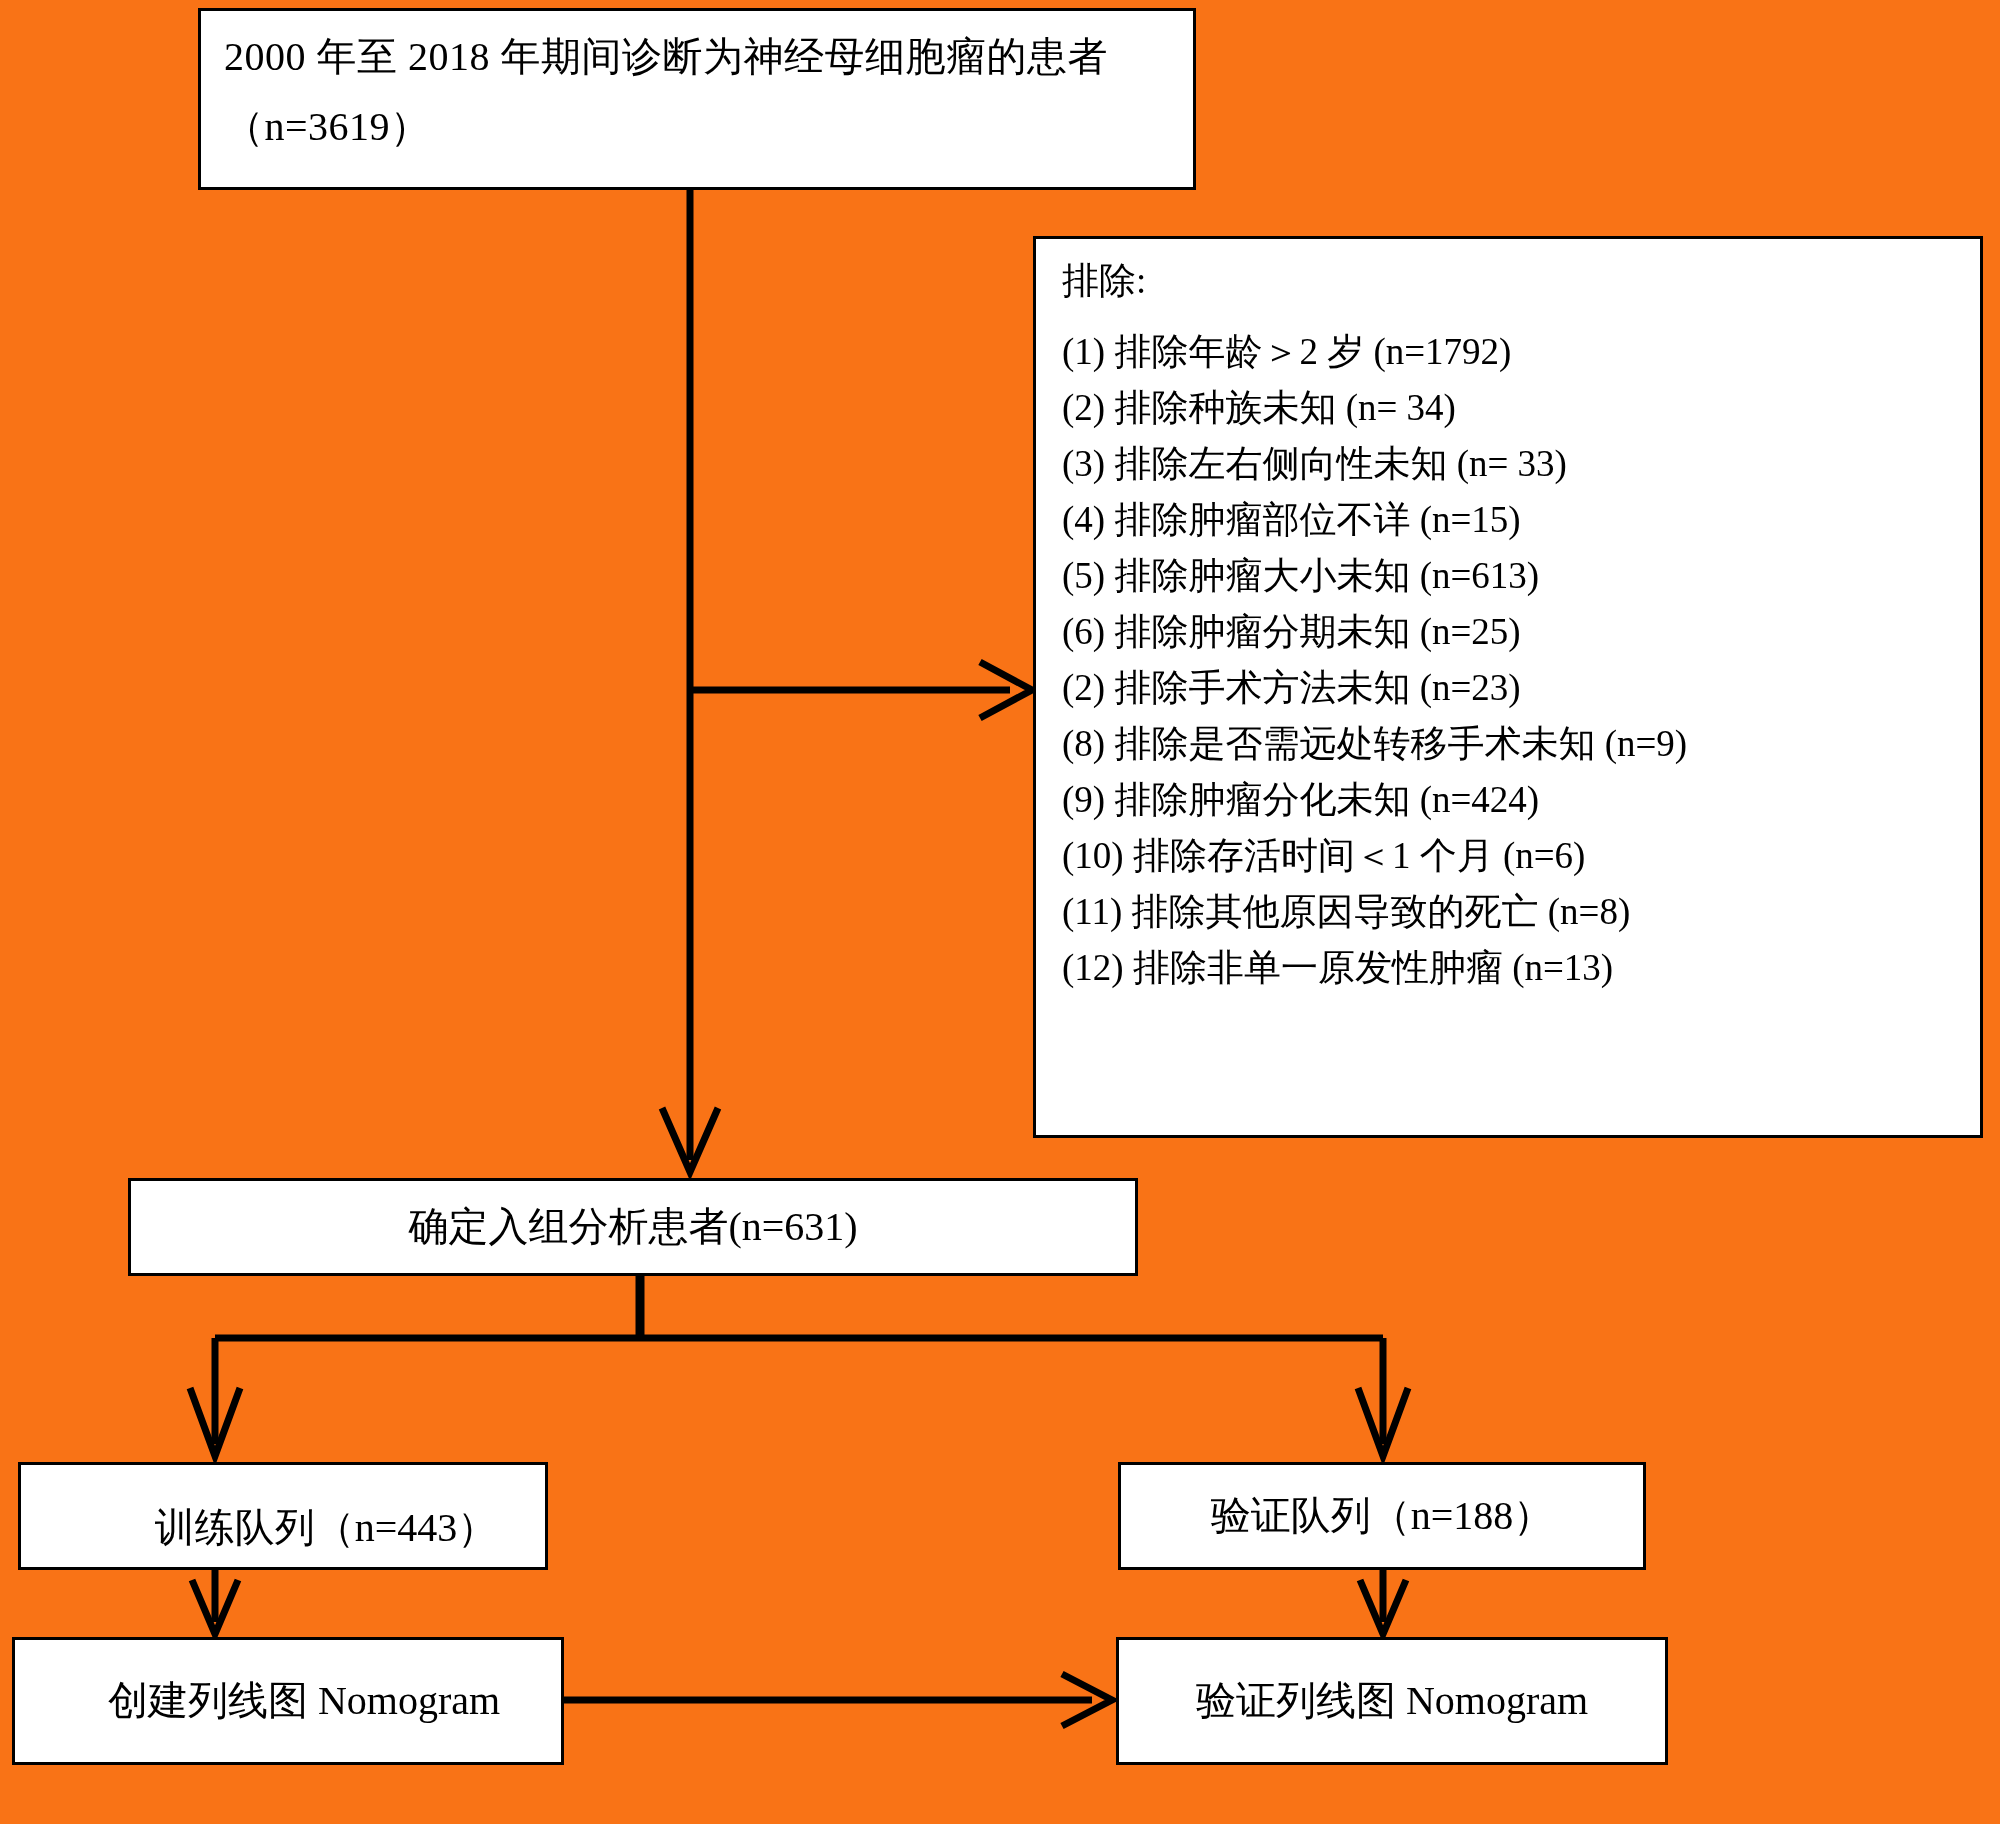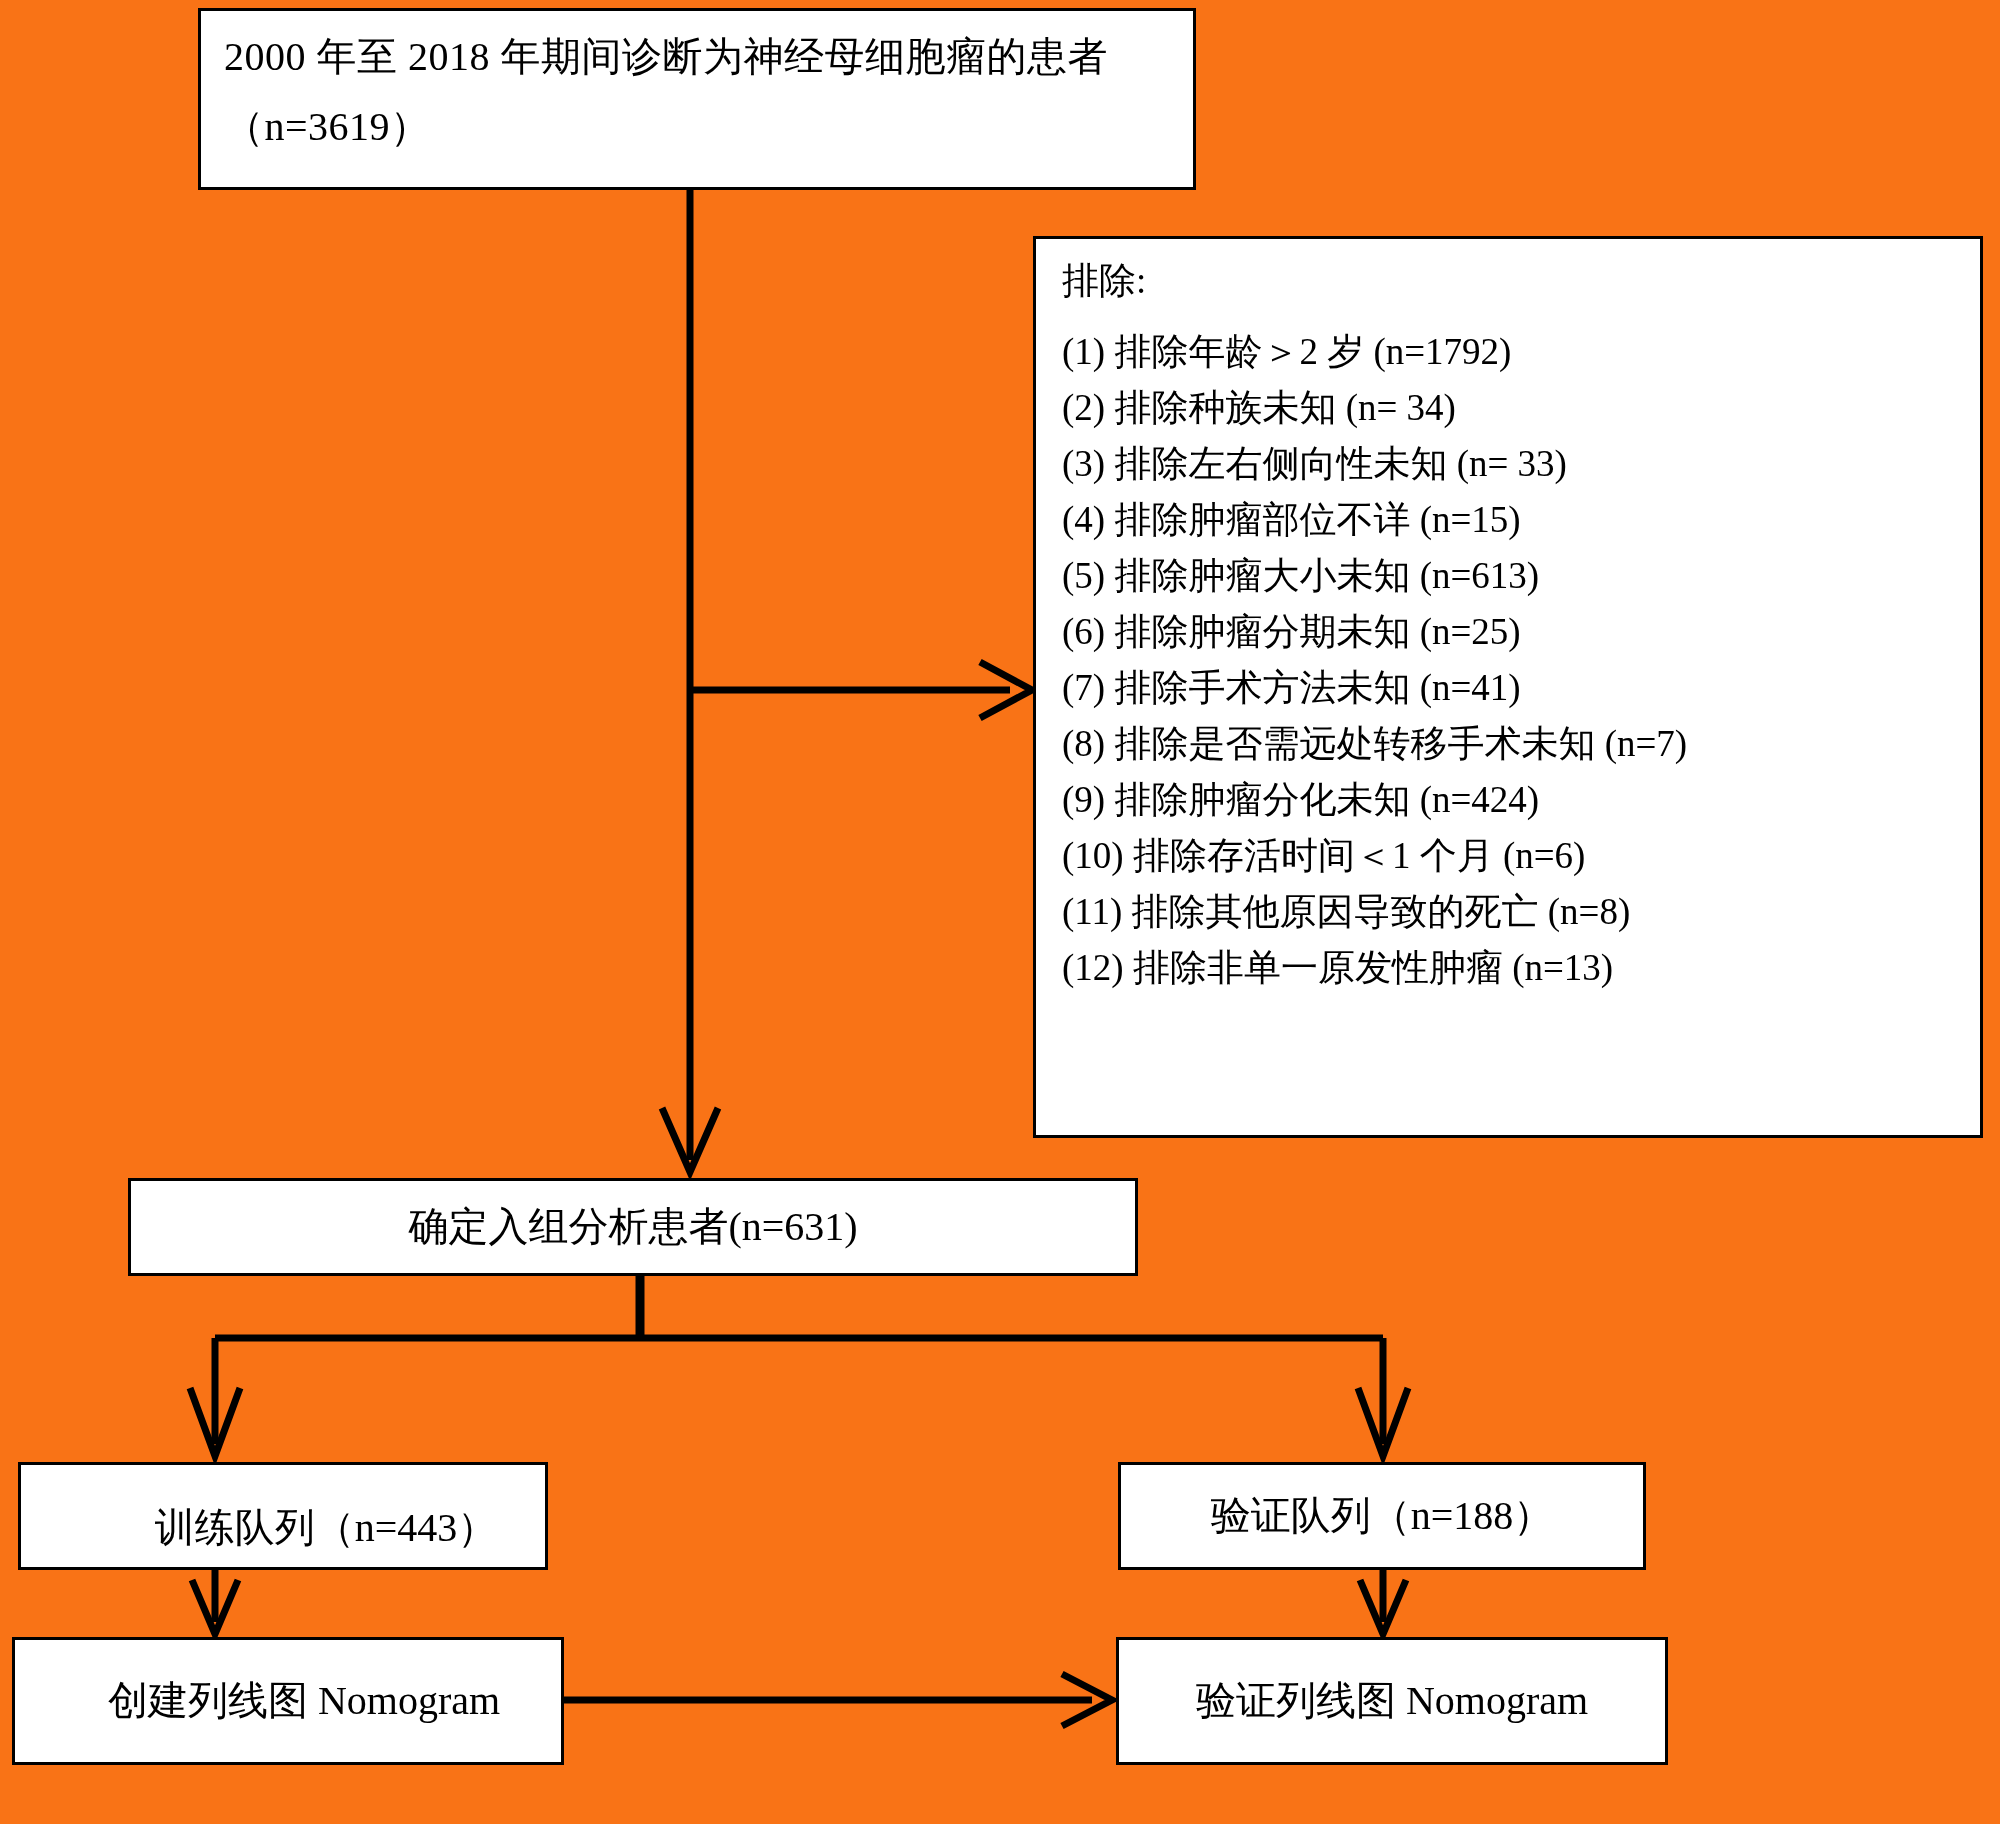--- a/index.html
+++ b/index.html
@@ -207,22 +207,22 @@
 
   <div class="box" id="box-exclusion"></div>
   <div id="exclusion-list">
     <span class="ex-heading">排除:</span>
     <span class="ex-item">(1) 排除年龄＞2 岁  (n=1792)</span>
     <span class="ex-item">(2) 排除种族未知  (n= 34)</span>
     <span class="ex-item">(3) 排除左右侧向性未知  (n= 33)</span>
     <span class="ex-item">(4) 排除肿瘤部位不详  (n=15)</span>
     <span class="ex-item">(5) 排除肿瘤大小未知  (n=613)</span>
     <span class="ex-item">(6) 排除肿瘤分期未知  (n=25)</span>
-    <span class="ex-item">(7) 排除手术方法未知  (n=41)</span>
-    <span class="ex-item">(8) 排除是否需远处转移手术未知  (n=7)</span>
+    <span class="ex-item">(2) 排除手术方法未知  (n=23)</span>
+    <span class="ex-item">(8) 排除是否需远处转移手术未知  (n=9)</span>
     <span class="ex-item">(9) 排除肿瘤分化未知  (n=424)</span>
     <span class="ex-item">(10) 排除存活时间＜1 个月  (n=6)</span>
     <span class="ex-item">(11) 排除其他原因导致的死亡  (n=8)</span>
     <span class="ex-item">(12) 排除非单一原发性肿瘤  (n=13)</span>
   </div>
 
   <div class="box" id="box-enrolled"></div>
   <div class="box-text" id="box-enrolled-text">确定入组分析患者(n=631)</div>
 
   <div class="box" id="box-training"></div>

